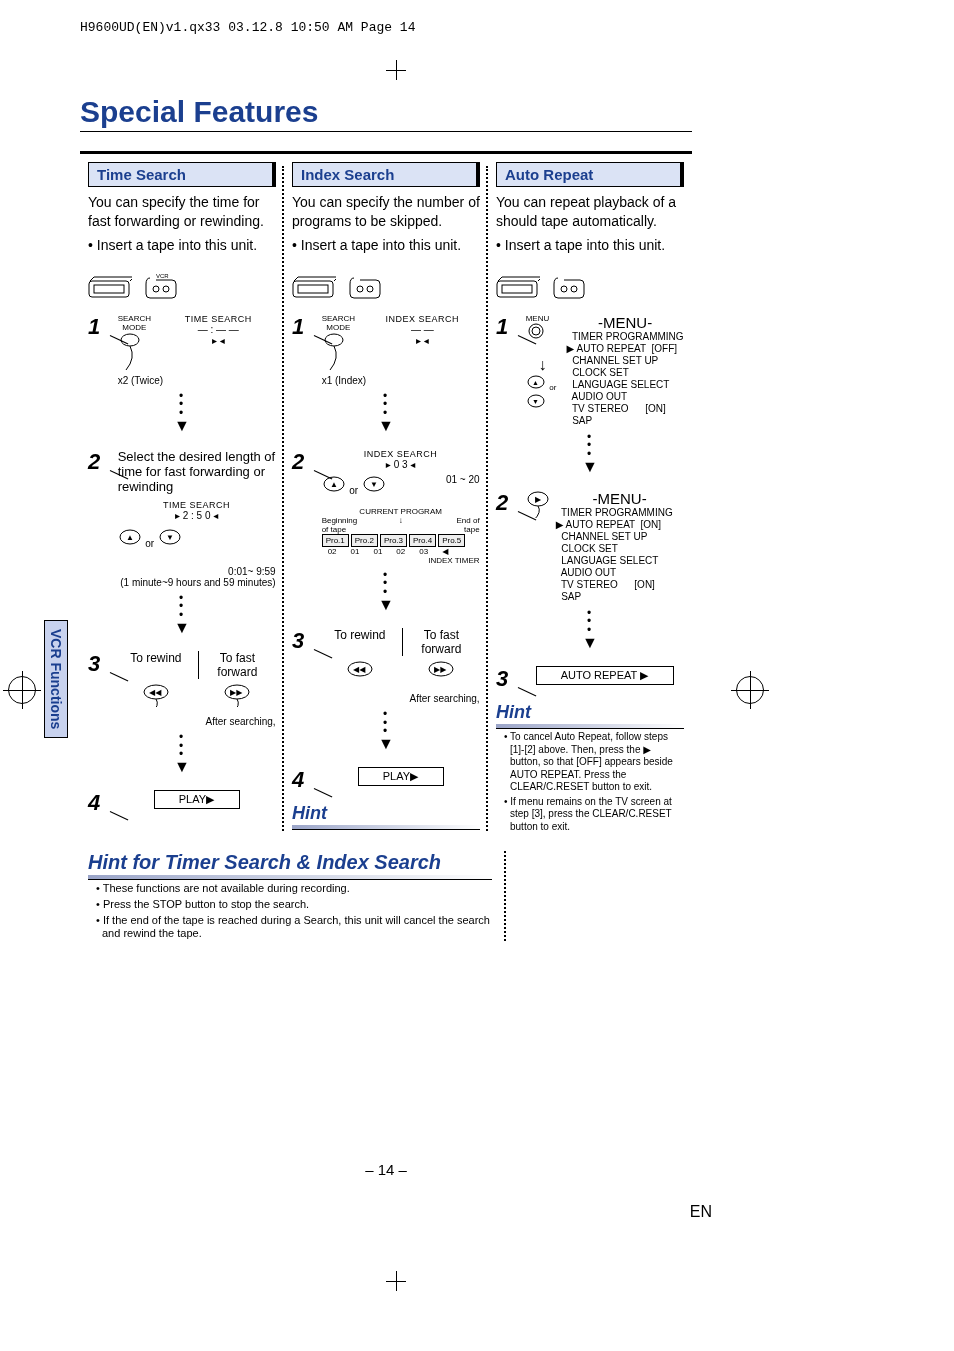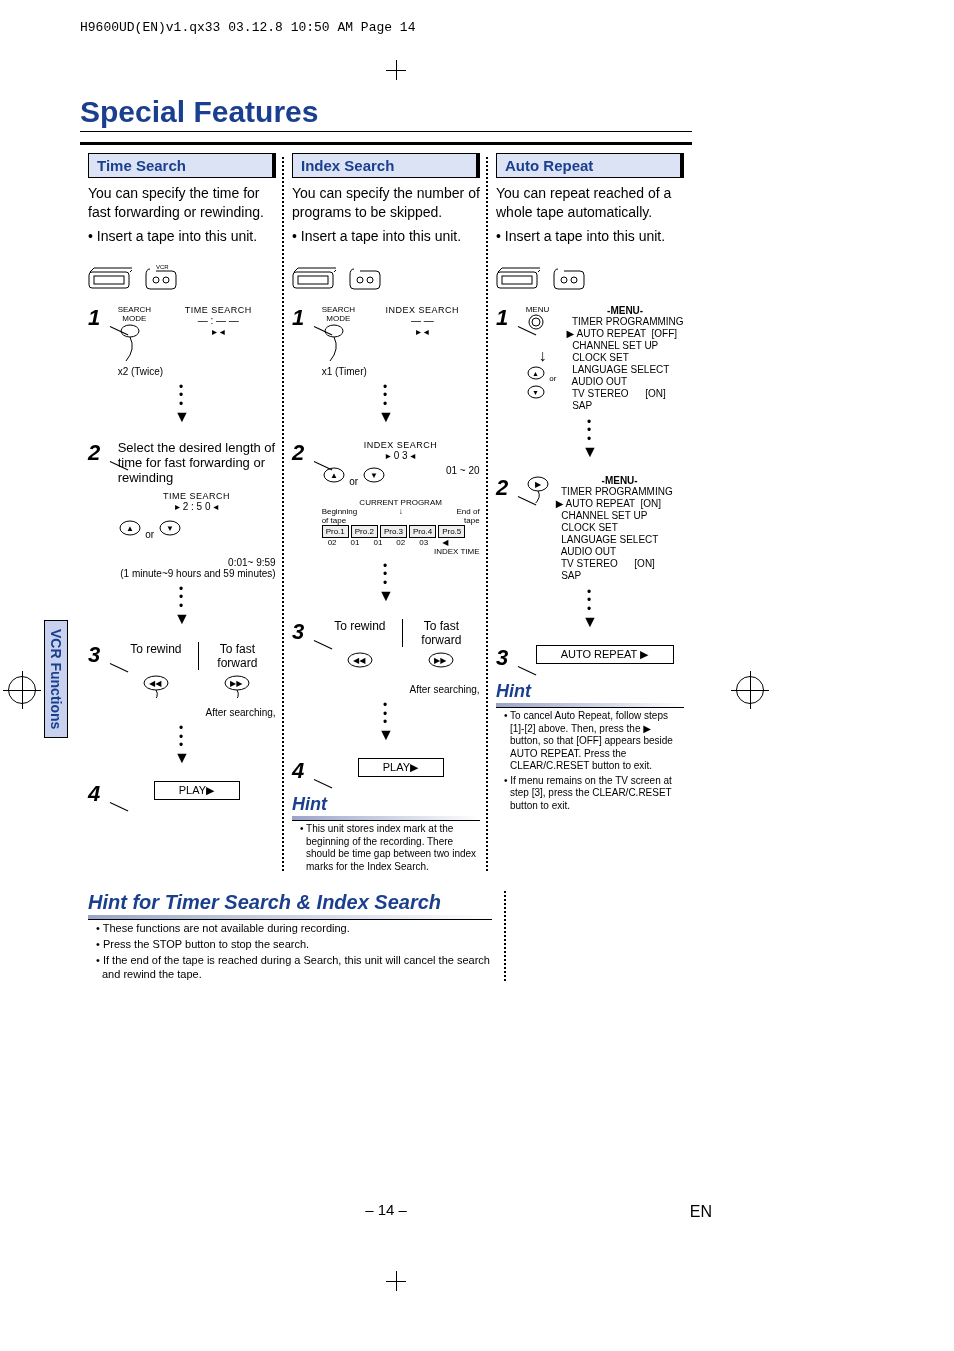--- a/index.html
+++ b/index.html
@@ -44,21 +44,21 @@
 
   .content {
     margin: 0 40px;
   }
   h1.title {
     color: #1b3f8f;
     font-size: 30px;
     font-weight: bold;
     margin: 0 0 4px 0;
     border-bottom: 3px solid #000;
-    padding-bottom: 10px;
+    padding-bottom: 19px;
     position: relative;
   }
   h1.title::after {
     content:"";
     display:block;
     border-bottom:1px solid #000;
     margin-top:2px;
   }
   .columns {
     display: flex;
@@ -173,21 +173,21 @@
     padding-left: 8px;
   }
   .hint-list .hb { text-indent:-6px; padding-left:6px; margin:2px 0;}
   .menu-box {
     font-size: 10px;
     line-height: 1.2;
     white-space: pre;
     font-family: Arial, sans-serif;
     margin-left: 90px;
   }
-  .menu-title { text-align:center; font-size:10px;font-weight:bold;}
+  .menu-title { text-align:center; font-size:15px;}
   .prog-row {
     display:flex;
     gap:2px;
     font-size:8px;
   }
   .prog-row div {
     border:1px solid #000;
     padding:1px 3px;
     background:#eee;
   }
@@ -374,21 +374,21 @@
                 <svg width="30" height="40">
                     <ellipse cx="12" cy="8" rx="9" ry="6" fill="none" stroke="#000"></ellipse>
                     <path d="M12 14 Q18 26 8 38" fill="none" stroke="#000"></path>
                   </svg>
               </div>
               <div style="flex:1">
                 <div class="display-label">INDEX SEARCH</div>
                 <div class="center small">— —<br>▸ ◂</div>
               </div>
             </div>
-            <div class="small">x1 (Timer)</div>
+            <div class="small">x1 (Index)</div>
           </div>
         </div>
 
         <div class="dotted-arrow"><span class="dots">•<br>•<br>•</span><span class="head">▼</span></div>
 
         <div class="step">
           <span class="step-num">2</span>
           <div class="step-body">
             <div class="center">
               <div class="display-label">INDEX SEARCH</div>
@@ -422,21 +422,21 @@
                 <div>Pro.5</div>
               </div>
               <div style="display:flex; gap:14px; padding-left:6px;" class="tiny">
                 <span>02</span>
                 <span>01</span>
                 <span>01</span>
                 <span>02</span>
                 <span>03</span>
                 <span>◀</span>
               </div>
-              <div class="tiny" style="text-align:right;">INDEX TIME</div>
+              <div class="tiny" style="text-align:right;">INDEX TIMER</div>
             </div>
           </div>
         </div>
 
         <div class="dotted-arrow"><span class="dots">•<br>•<br>•</span><span class="head">▼</span></div>
 
         <div class="step">
           <span class="step-num">3</span>
           <div class="step-body">
             <div class="two-split">
@@ -458,28 +458,25 @@
         </div>
 
         <div class="dotted-arrow"><span class="dots">•<br>•<br>•</span><span class="head">▼</span></div>
 
         <div class="step">
           <span class="step-num">4</span>
           <div class="step-body center"><span class="btn-box">PLAY▶</span></div>
         </div>
 
         <div class="hint-head"><span>Hint</span><span class="shade"></span></div>
-        <div class="hint-list">
-          <div class="hb">• This unit stores index mark at the beginning of the recording. There should be time gap between two index marks for the Index Search.</div>
-        </div>
       </div>
 
       <div class="col">
         <div class="section-head">Auto Repeat</div>
-        <div class="intro">You can repeat reached of a whole tape automatically.</div>
+        <div class="intro">You can repeat playback of a should tape automatically.</div>
         <div class="bullet">• Insert a tape into this unit.</div>
         <div class="icons-row">
           <svg width="44" height="24">
               <rect x="1" y="6" width="40" height="16" rx="3" fill="none" stroke="#000"></rect>
               <rect x="6" y="10" width="30" height="8" fill="none" stroke="#000"></rect>
               <path d="M2 6 L6 2 L46 2 L42 6" fill="none" stroke="#000"></path>
             </svg>
           <svg width="36" height="26">
               <path d="M8 4 Q4 4 4 10 L4 20 Q4 24 8 24 L30 24 Q34 24 34 20 L34 10 Q34 6 30 6 L14 6" fill="none" stroke="#000"></path>
               <circle cx="14" cy="15" r="3" fill="none" stroke="#000"></circle>

